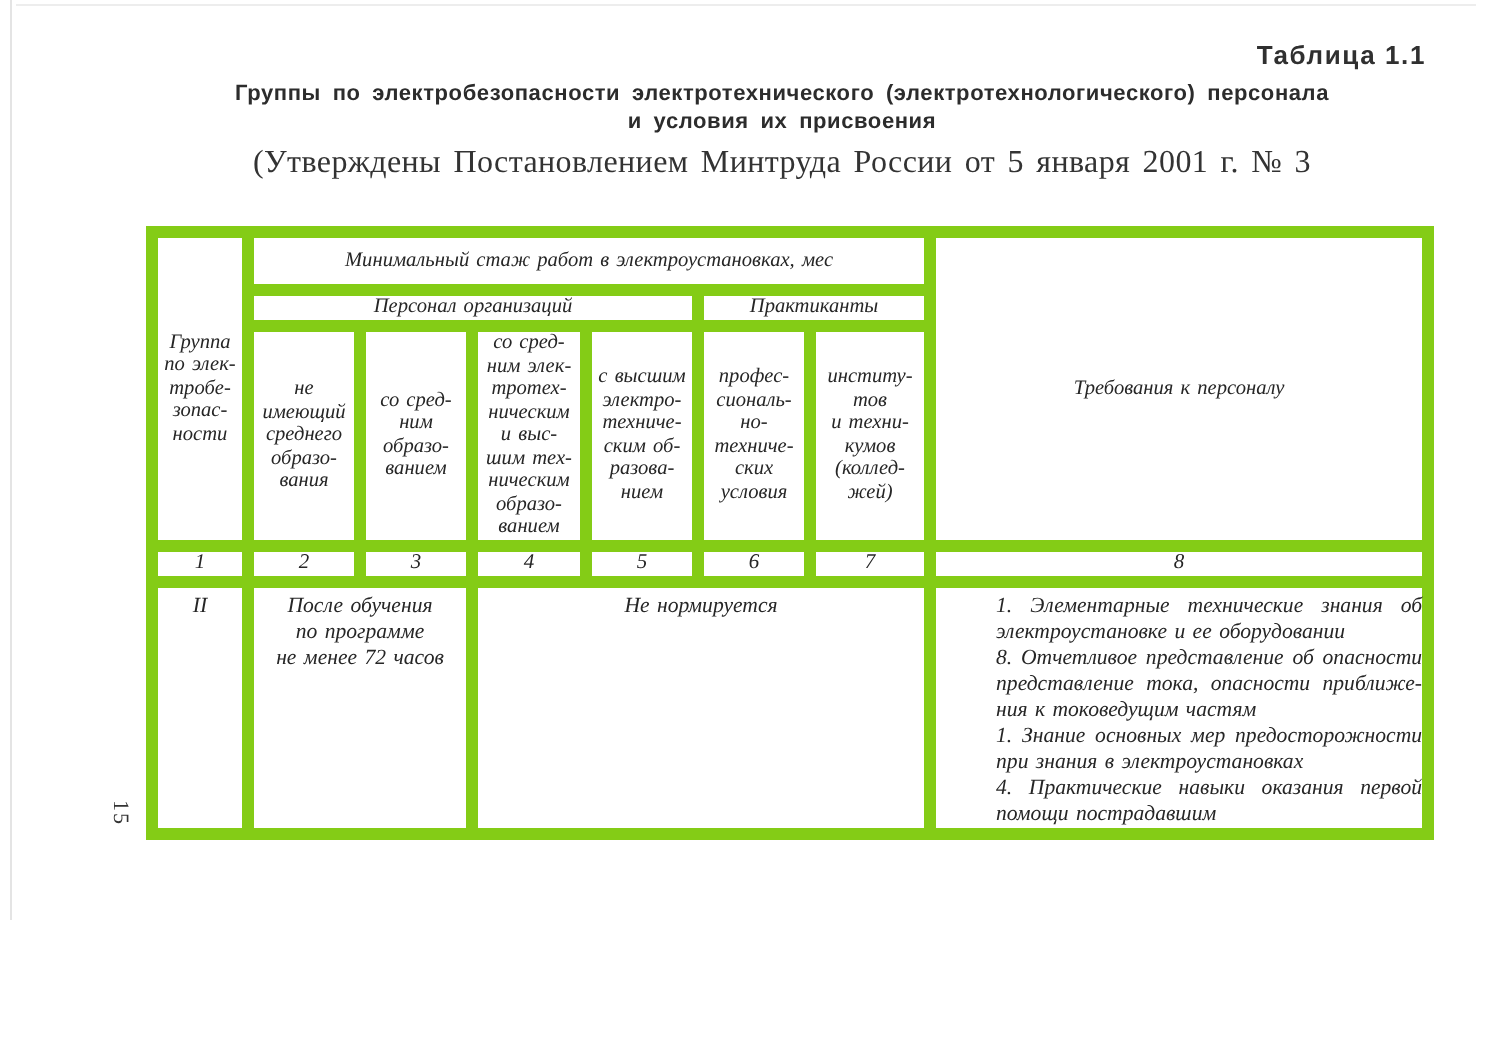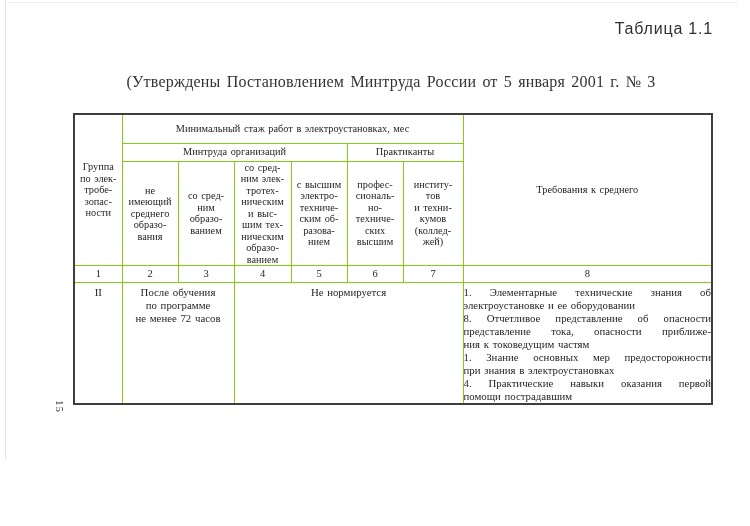--- a/index.html
+++ b/index.html
@@ -11,21 +11,21 @@
     font-family:"Liberation Serif", serif;
     color:#282828;
   }
   
   .edge-left{position:absolute;left:5px;top:0;width:1px;height:460px;background:#e4e4e4;}
   .edge-top{position:absolute;left:8px;top:2px;height:1px;width:730px;background:#ededed;}
 
   .table-label{
     position:absolute;top:20px;right:37px;
     font-family:"Liberation Sans", sans-serif;
-    font-size:16px;font-weight:400;letter-spacing:0.8px;
+    font-size:13px;font-weight:700;letter-spacing:0.8px;
     color:#303030;
   }
   .doc-title{
     position:absolute;top:41px;left:35px;width:712px;
     text-align:center;
     font-family:"Liberation Sans", sans-serif;
     font-size:11px;font-weight:bold;line-height:13.5px;
     letter-spacing:0.3px;word-spacing:2.5px;
     color:#2c2c2c;
   }
@@ -38,44 +38,45 @@
     color:#333333;
   }
 
   table.main{
     position:absolute;left:73px;top:113px;
     border-collapse:collapse;table-layout:fixed;
     width:638px;
     border:2px solid #3e3e3e;
   }
   table.main th, table.main td{
-    border:1px solid #84cc16;
+    border:6px solid #84cc16;
     font-weight:normal;
     padding:0;
     font-size:10.3px;
     line-height:11.5px;
     text-align:center;
     vertical-align:middle;
     word-spacing:1px;
     color:#262626;
+    font-style:italic;
   }
   .pre{white-space:pre-line;}
   tr.r-a{height:29px;}
   tr.r-b{height:18px;}
   tr.r-c{height:103px;}
   tr.r-d{height:17px;}
   tr.r-e{height:118px;}
   tr.r-d td{font-size:10.5px;line-height:12px;}
   tr.r-e td{vertical-align:top;padding-top:3px;font-size:10.8px;line-height:13px;}
   td.req-cell{
     text-align:left;
     padding:3px 4px 0 5px;
     font-size:11px;line-height:13.3px;
   }
-  td.req-cell .rl{text-align:left;}
+  td.req-cell .rl{text-align:left;margin-left:30px;}
   td.req-cell .j{text-align:justify;text-align-last:justify;}
 
   .page-number{
     position:absolute;left:50px;top:400px;
     width:16px;height:16px;
     font-size:11px;color:#333;
     transform:rotate(90deg);
     transform-origin:center;
     letter-spacing:1px;
   }
@@ -83,20 +84,24 @@
 </head>
 <body>
 
 <div class="page">
 
   <div class="edge-left"></div>
   <div class="edge-top"></div>
 
   <div class="table-label">Таблица 1.1</div>
 
+  <div class="doc-title">
+    <div>Группы по электробезопасности электротехнического (электротехнологического) персонала</div>
+    <div>и условия их присвоения</div>
+  </div>
 
   <div class="doc-subtitle">
     <div>(Утверждены Постановлением Минтруда России от 5 января 2001 г. № 3</div>
   </div>
 
   <table class="main">
     <colgroup>
       <col style="width:48px">
         <col style="width:56px">
         <col style="width:56px">
@@ -107,24 +112,24 @@
         <col style="width:249px">
     </colgroup>
     <tbody>
       <tr class="r-a">
         <th rowspan="3" class="pre">Группа
 по элек-
 тробе-
 зопас-
 ности</th>
         <th colspan="6">Минимальный стаж работ в электроустановках, мес</th>
-        <th rowspan="3">Требования к среднего</th>
+        <th rowspan="3">Требования к персоналу</th>
       </tr>
       <tr class="r-b">
-        <th colspan="4">Минтруда организаций</th>
+        <th colspan="4">Персонал организаций</th>
         <th colspan="2">Практиканты</th>
       </tr>
       <tr class="r-c">
         <th class="pre">не
 имеющий
 среднего
 образо-
 вания</th>
         <th class="pre">со сред-
 ним
@@ -143,21 +148,21 @@
 электро-
 техниче-
 ским об-
 разова-
 нием</th>
         <th class="pre">профес-
 сиональ-
 но-
 техниче-
 ских
-высшим</th>
+условия</th>
         <th class="pre">институ-
 тов
 и техни-
 кумов
 (коллед-
 жей)</th>
       </tr>
       <tr class="r-d">
         <td>1</td>
         <td>2</td>

